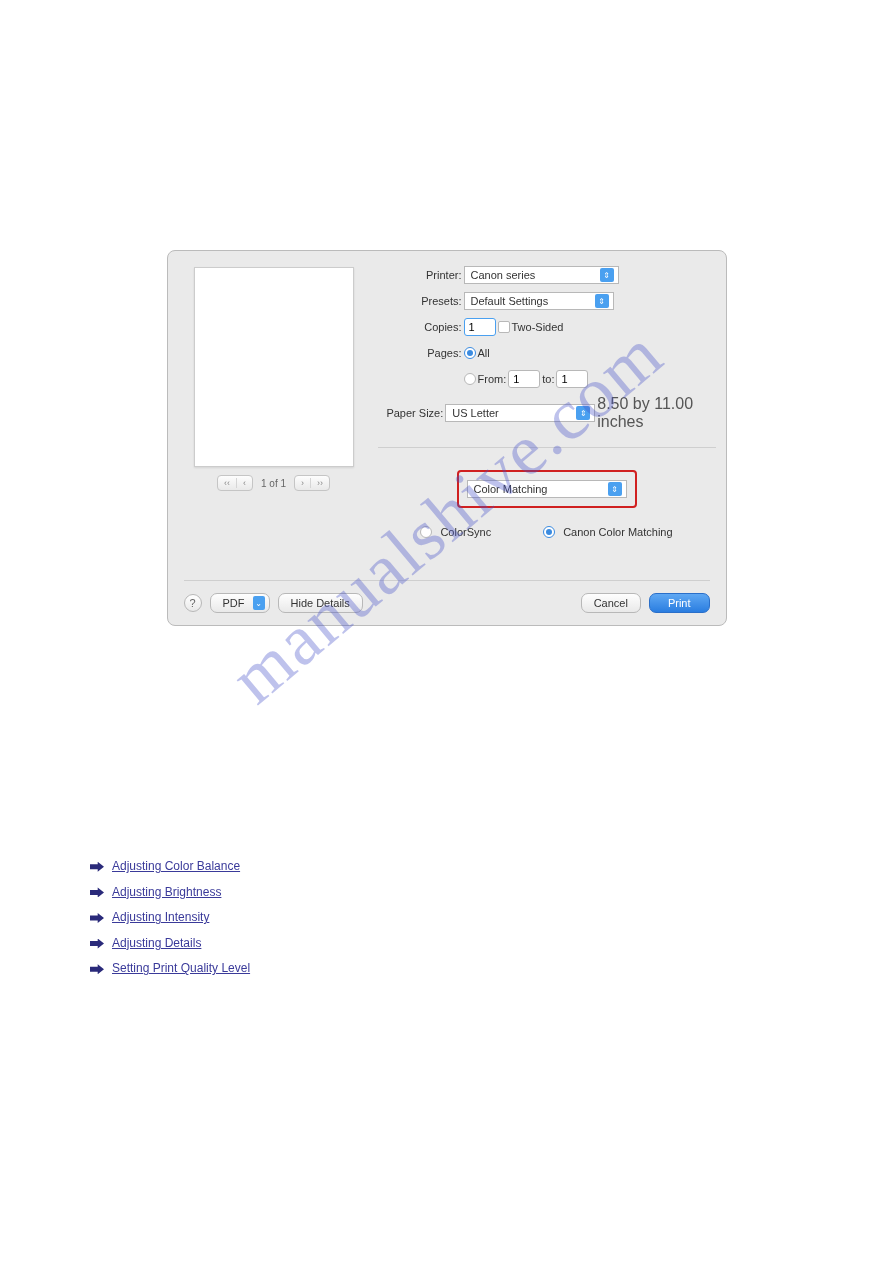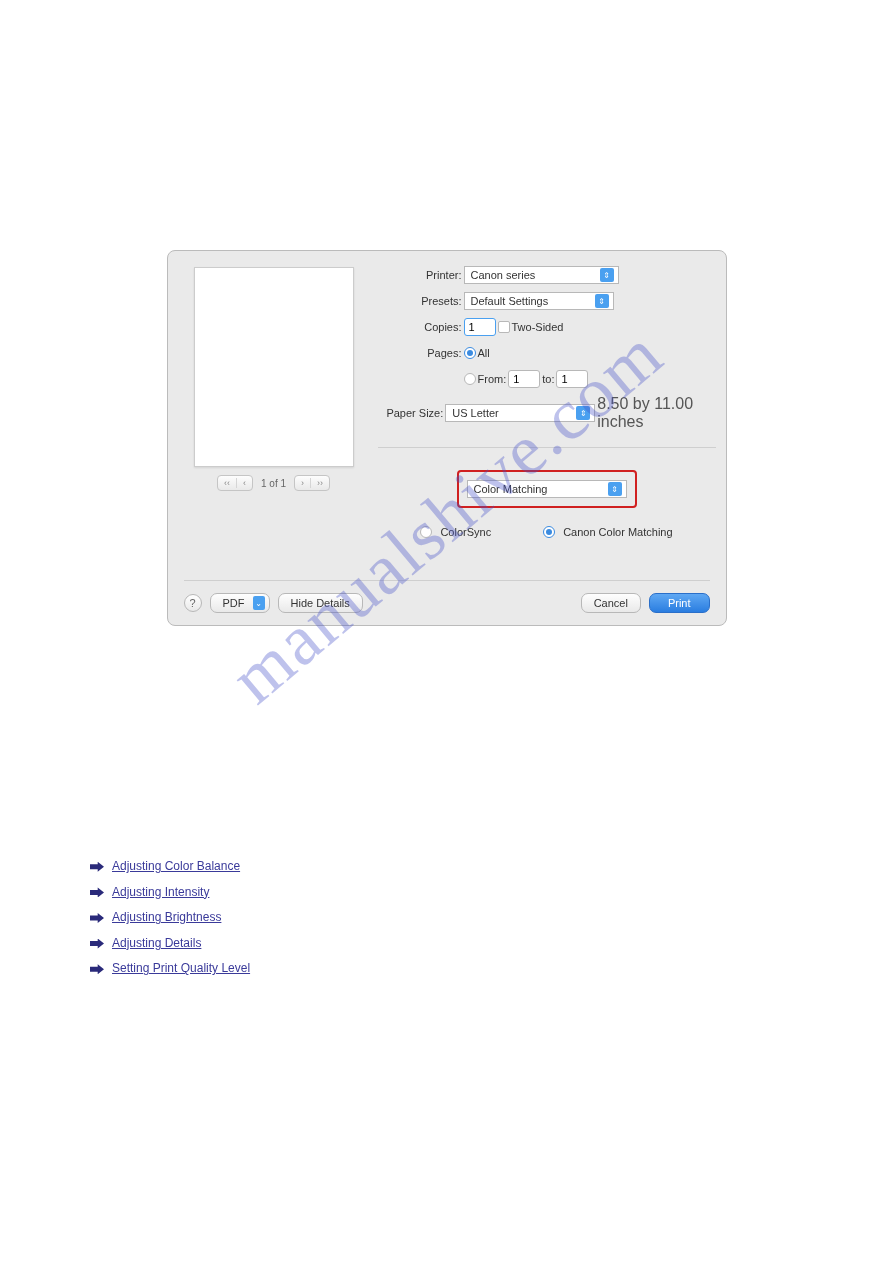--- a/index.html
+++ b/index.html
@@ -341,25 +341,25 @@
   </div>
 
   <div class="below-dialog">
     <ul class="link-list">
       <li>
         <span class="arrow-bullet"></span>
         <a href="#">Adjusting Color Balance</a>
       </li>
       <li>
         <span class="arrow-bullet"></span>
+        <a href="#">Adjusting Brightness</a>
+      </li>
+      <li>
+        <span class="arrow-bullet"></span>
         <a href="#">Adjusting Intensity</a>
-      </li>
-      <li>
-        <span class="arrow-bullet"></span>
-        <a href="#">Adjusting Brightness</a>
       </li>
       <li>
         <span class="arrow-bullet"></span>
         <a href="#">Adjusting Details</a>
       </li>
       <li>
         <span class="arrow-bullet"></span>
         <a href="#">Setting Print Quality Level</a>
       </li>
     </ul>

